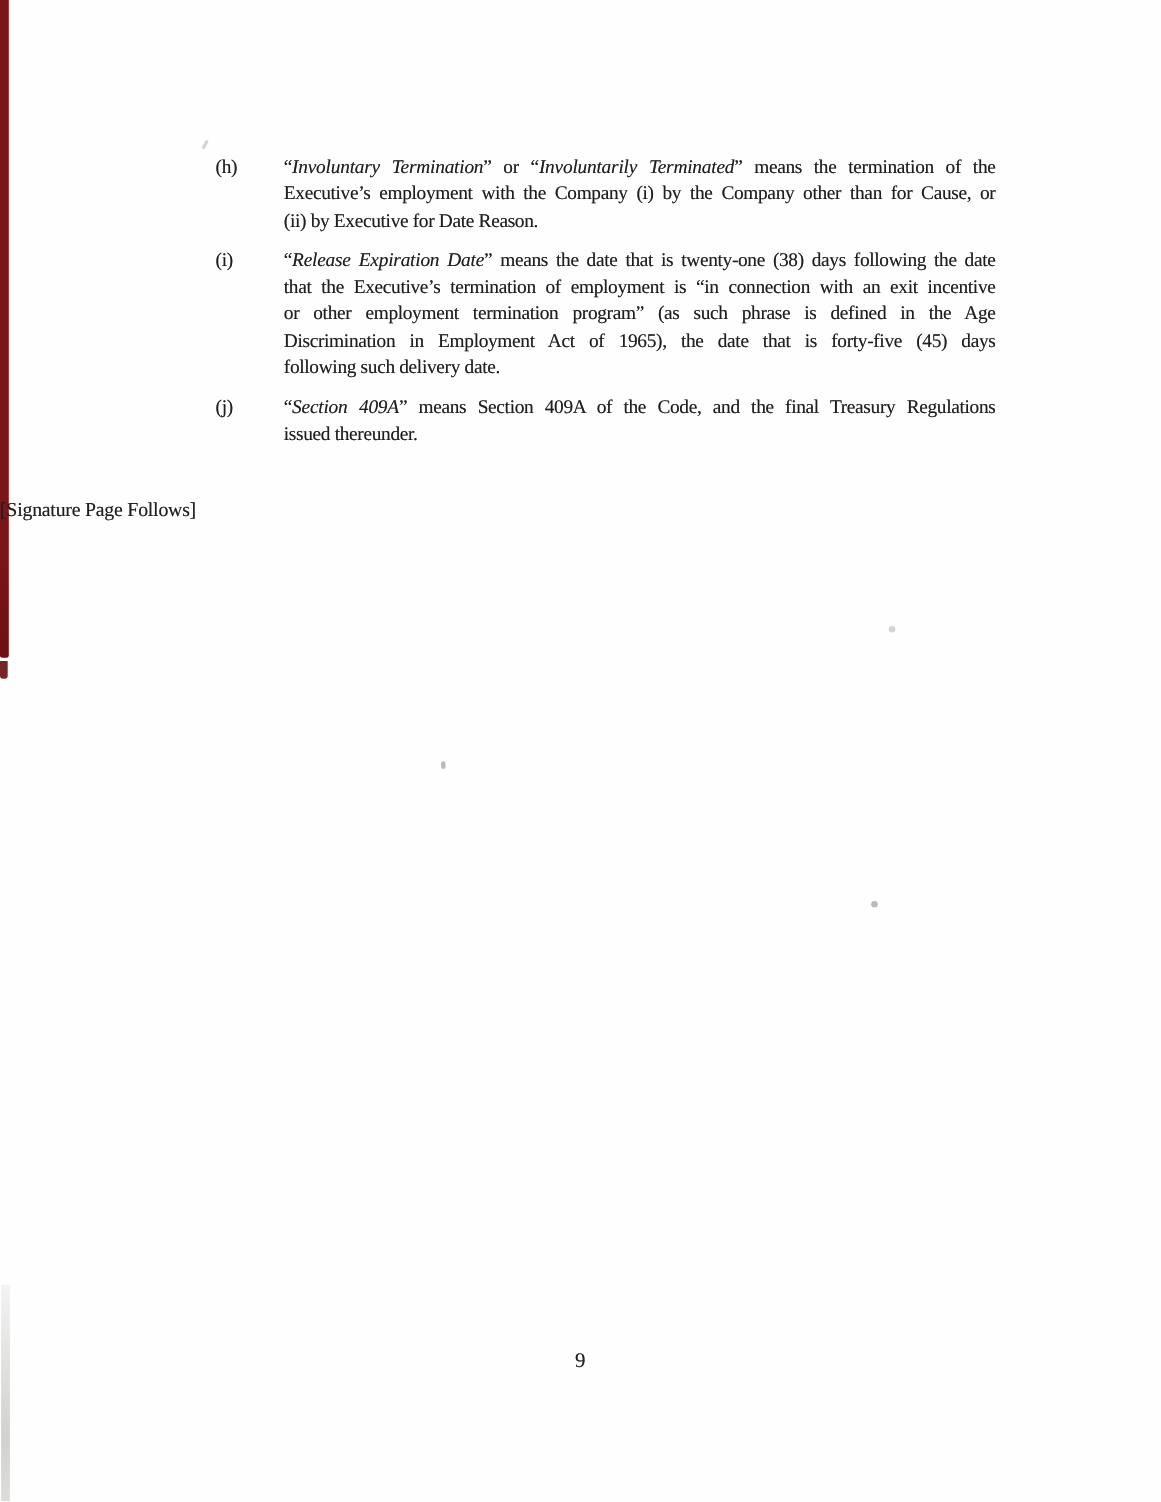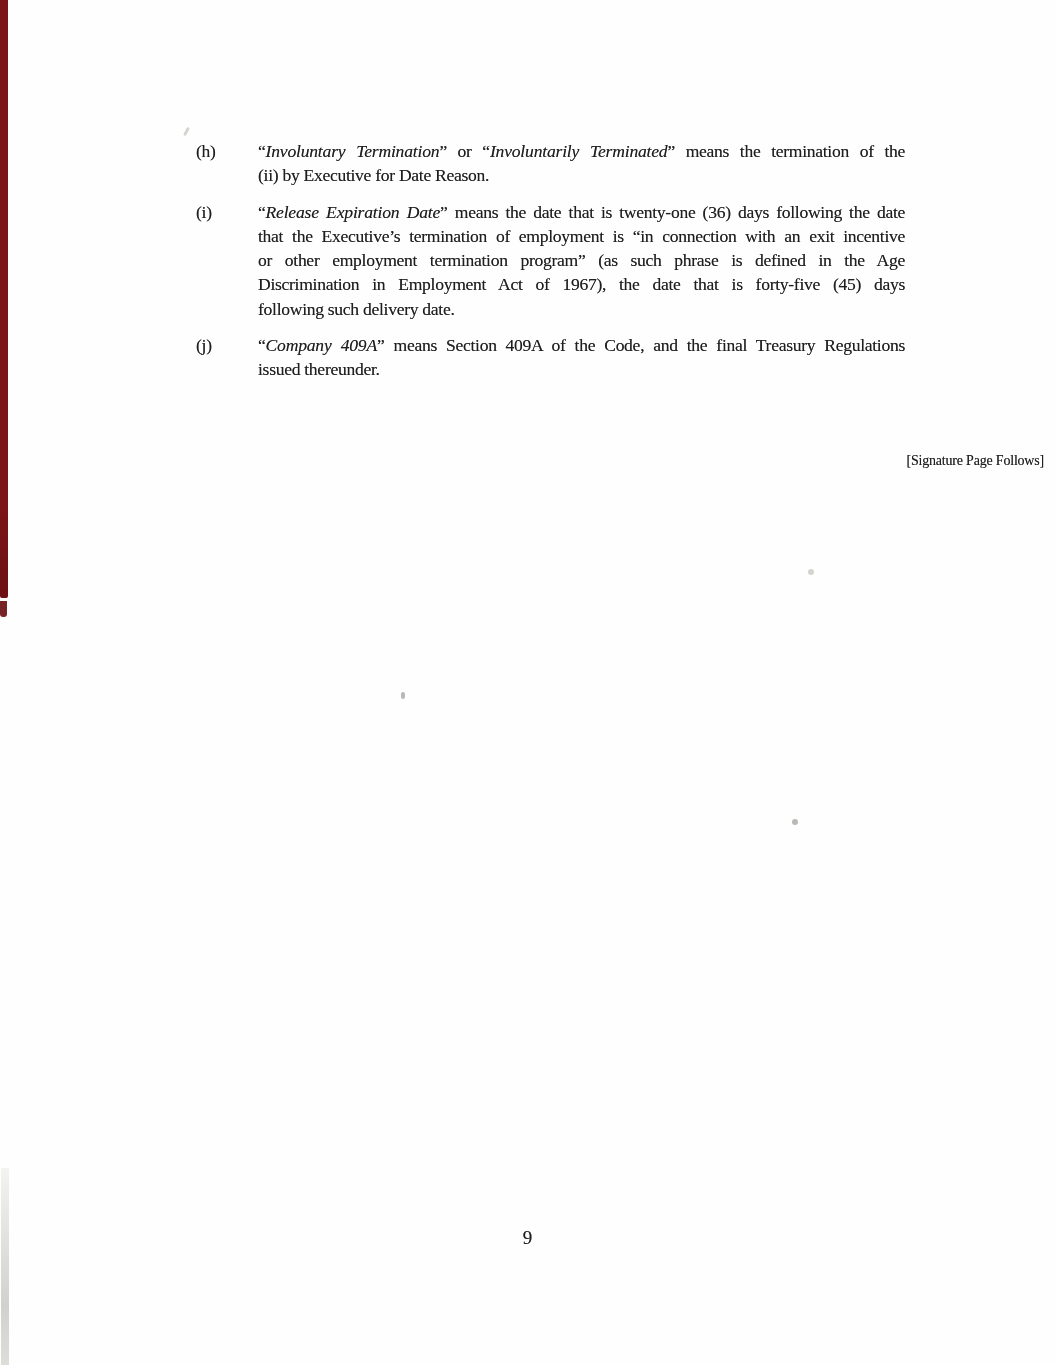--- a/index.html
+++ b/index.html
@@ -43,22 +43,22 @@
     letter-spacing:-0.3px;
     text-shadow:0 0 0.5px rgba(20,20,20,0.55);
   }
   .def-label{position:absolute;left:0;top:0;}
   .def-line{text-align:justify;text-align-last:justify;}
   .def-line.last{text-align:justify;text-align-last:left;}
   .def-line i{letter-spacing:-0.2px;font-family:Liberation Serif, serif;}
 
   .signature{
     position:absolute;top:453px;left:0;width:1044px;
-    text-align:right;
-    font-size:14px;letter-spacing:-0.2px;
+    text-align:left;
+    font-size:18px;letter-spacing:-0.2px;
     text-shadow:0 0 0.5px rgba(20,20,20,0.55);
   }
   .page-number{
     position:absolute;top:1227px;left:0;width:1055px;
     text-align:center;
     font-size:19px;
     text-shadow:0 0 0.5px rgba(20,20,20,0.5);
   }
 </style>
 </head>
@@ -72,33 +72,34 @@
 
   <div class="speck s1" style="background: rgb(211, 211, 208);"></div>
   <div class="speck s2" style="background: rgb(211, 211, 208);"></div>
   <div class="speck s3" style="background: rgb(185, 185, 182);"></div>
   <div class="speck s4" style="background: rgb(185, 185, 182);"></div>
 
   <section class="definitions">
       <div class="definition">
         <span class="def-label">(h)</span>
         <div class="def-line"><span>“</span><i>Involuntary Termination</i><span>” or “</span><i>Involuntarily Terminated</i><span>” means the termination of the</span></div>
+        <div class="def-line"><span>Executive’s employment with the Company (i) by the Company other than for Cause, or</span></div>
         <div class="def-line last"><span>(ii) by Executive for Date Reason.</span></div>
       </div>
       <div class="definition">
         <span class="def-label">(i)</span>
-        <div class="def-line"><span>“</span><i>Release Expiration Date</i><span>” means the date that is twenty-one (36) days following the date</span></div>
+        <div class="def-line"><span>“</span><i>Release Expiration Date</i><span>” means the date that is twenty-one (38) days following the date</span></div>
         <div class="def-line"><span>that the Executive’s termination of employment is “in connection with an exit incentive</span></div>
         <div class="def-line"><span>or other employment termination program” (as such phrase is defined in the Age</span></div>
-        <div class="def-line"><span>Discrimination in Employment Act of 1967), the date that is forty-five (45) days</span></div>
+        <div class="def-line"><span>Discrimination in Employment Act of 1965), the date that is forty-five (45) days</span></div>
         <div class="def-line last"><span>following such delivery date.</span></div>
       </div>
       <div class="definition">
         <span class="def-label">(j)</span>
-        <div class="def-line"><span>“</span><i>Company 409A</i><span>” means Section 409A of the Code, and the final Treasury Regulations</span></div>
+        <div class="def-line"><span>“</span><i>Section 409A</i><span>” means Section 409A of the Code, and the final Treasury Regulations</span></div>
         <div class="def-line last"><span>issued thereunder.</span></div>
       </div>
     </section>
 
   <div class="signature">[Signature Page Follows]</div>
 
   <div class="page-number">9</div>
 
 </div>
 

